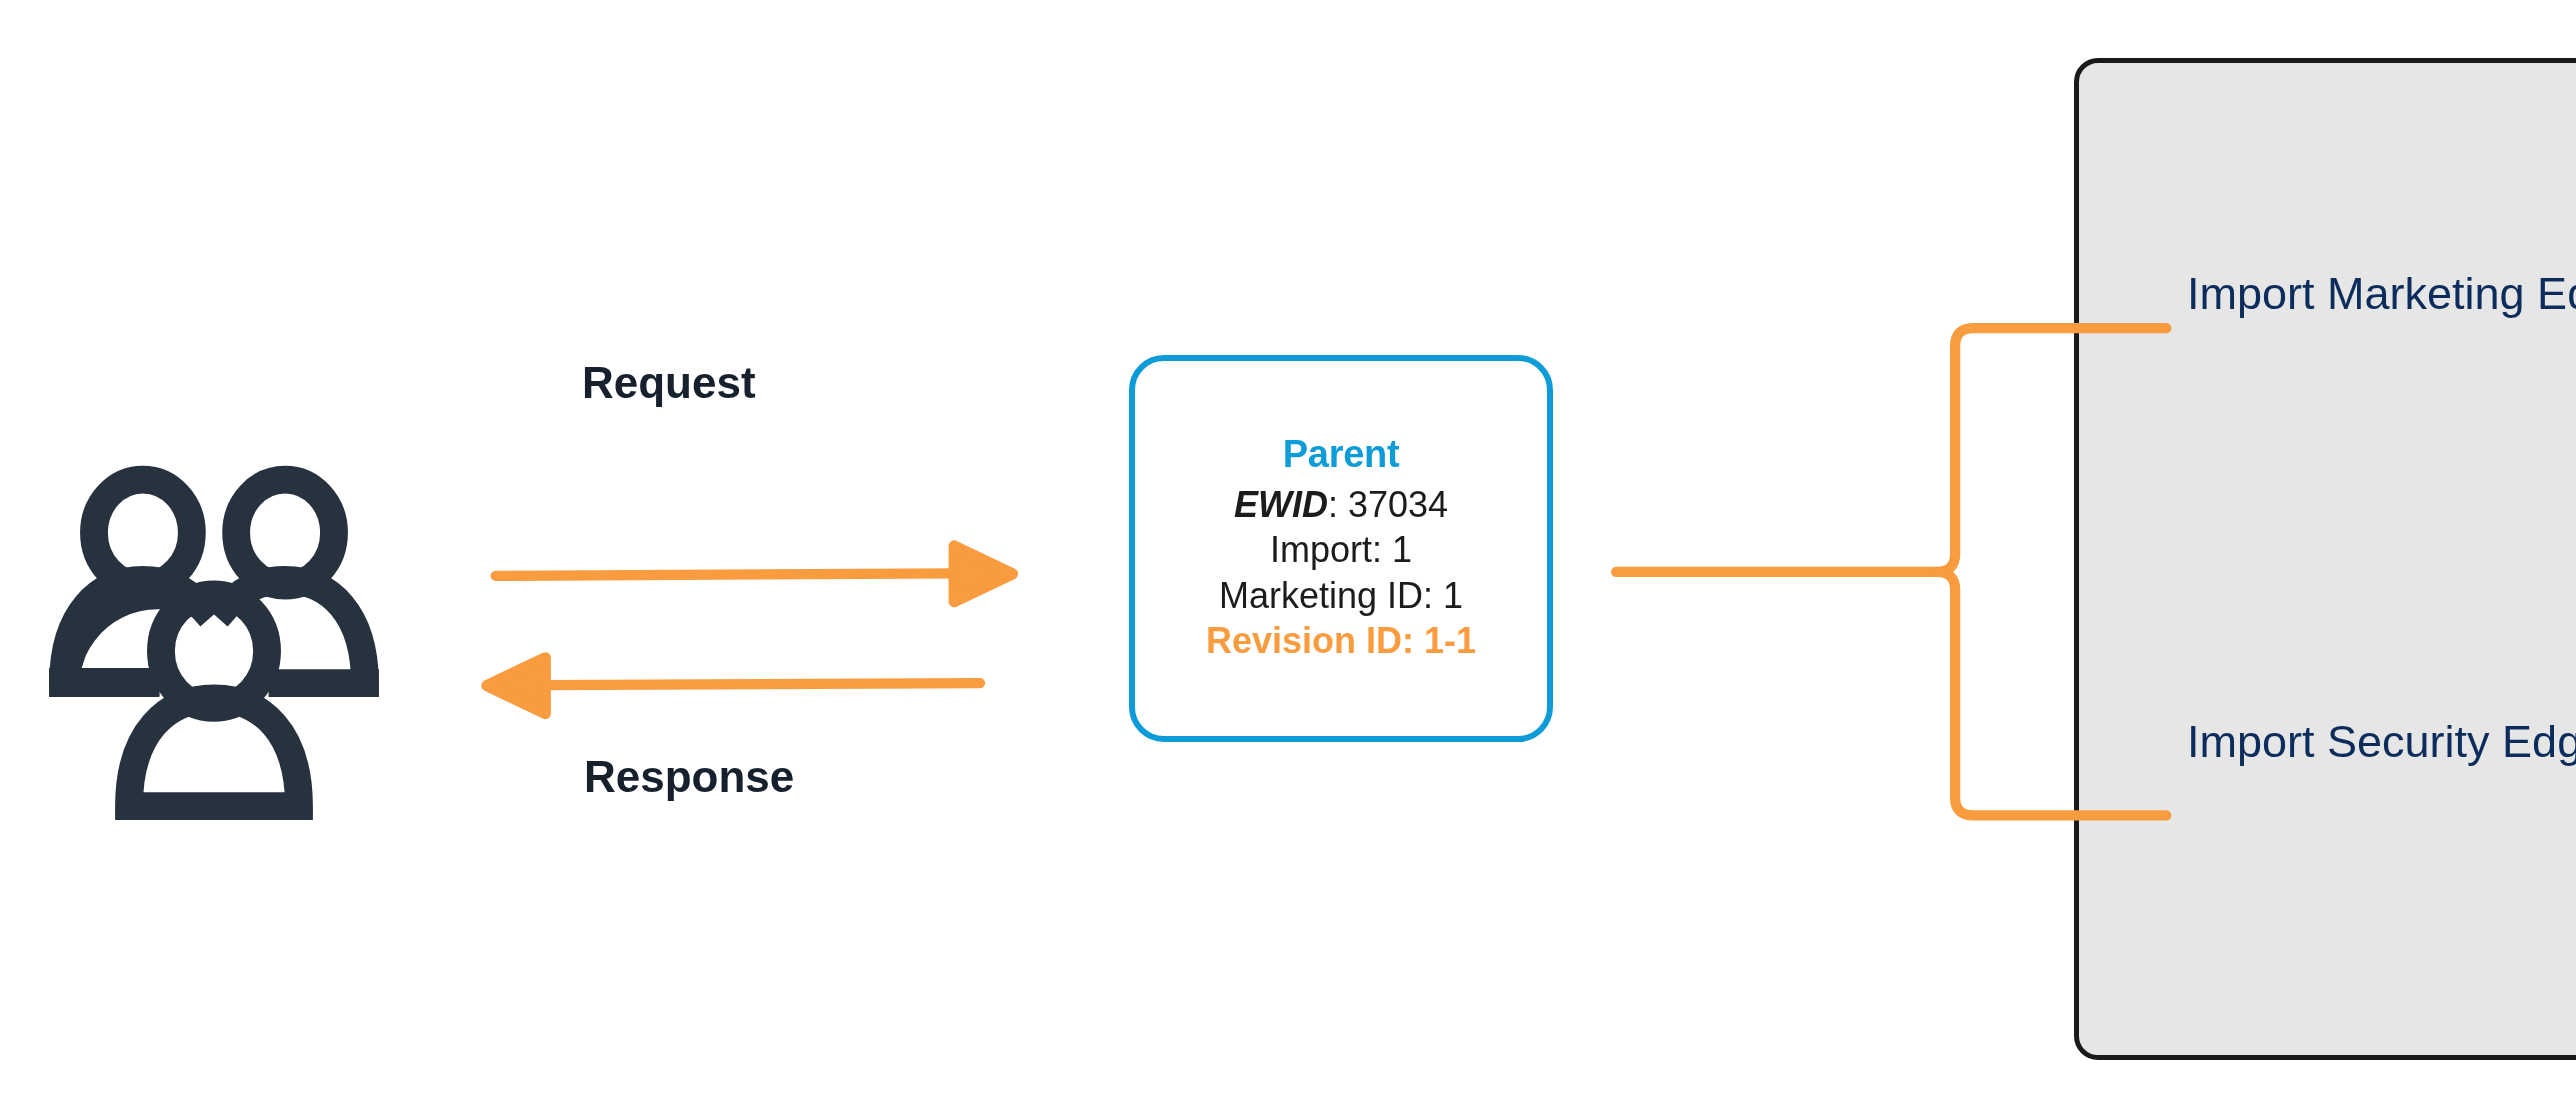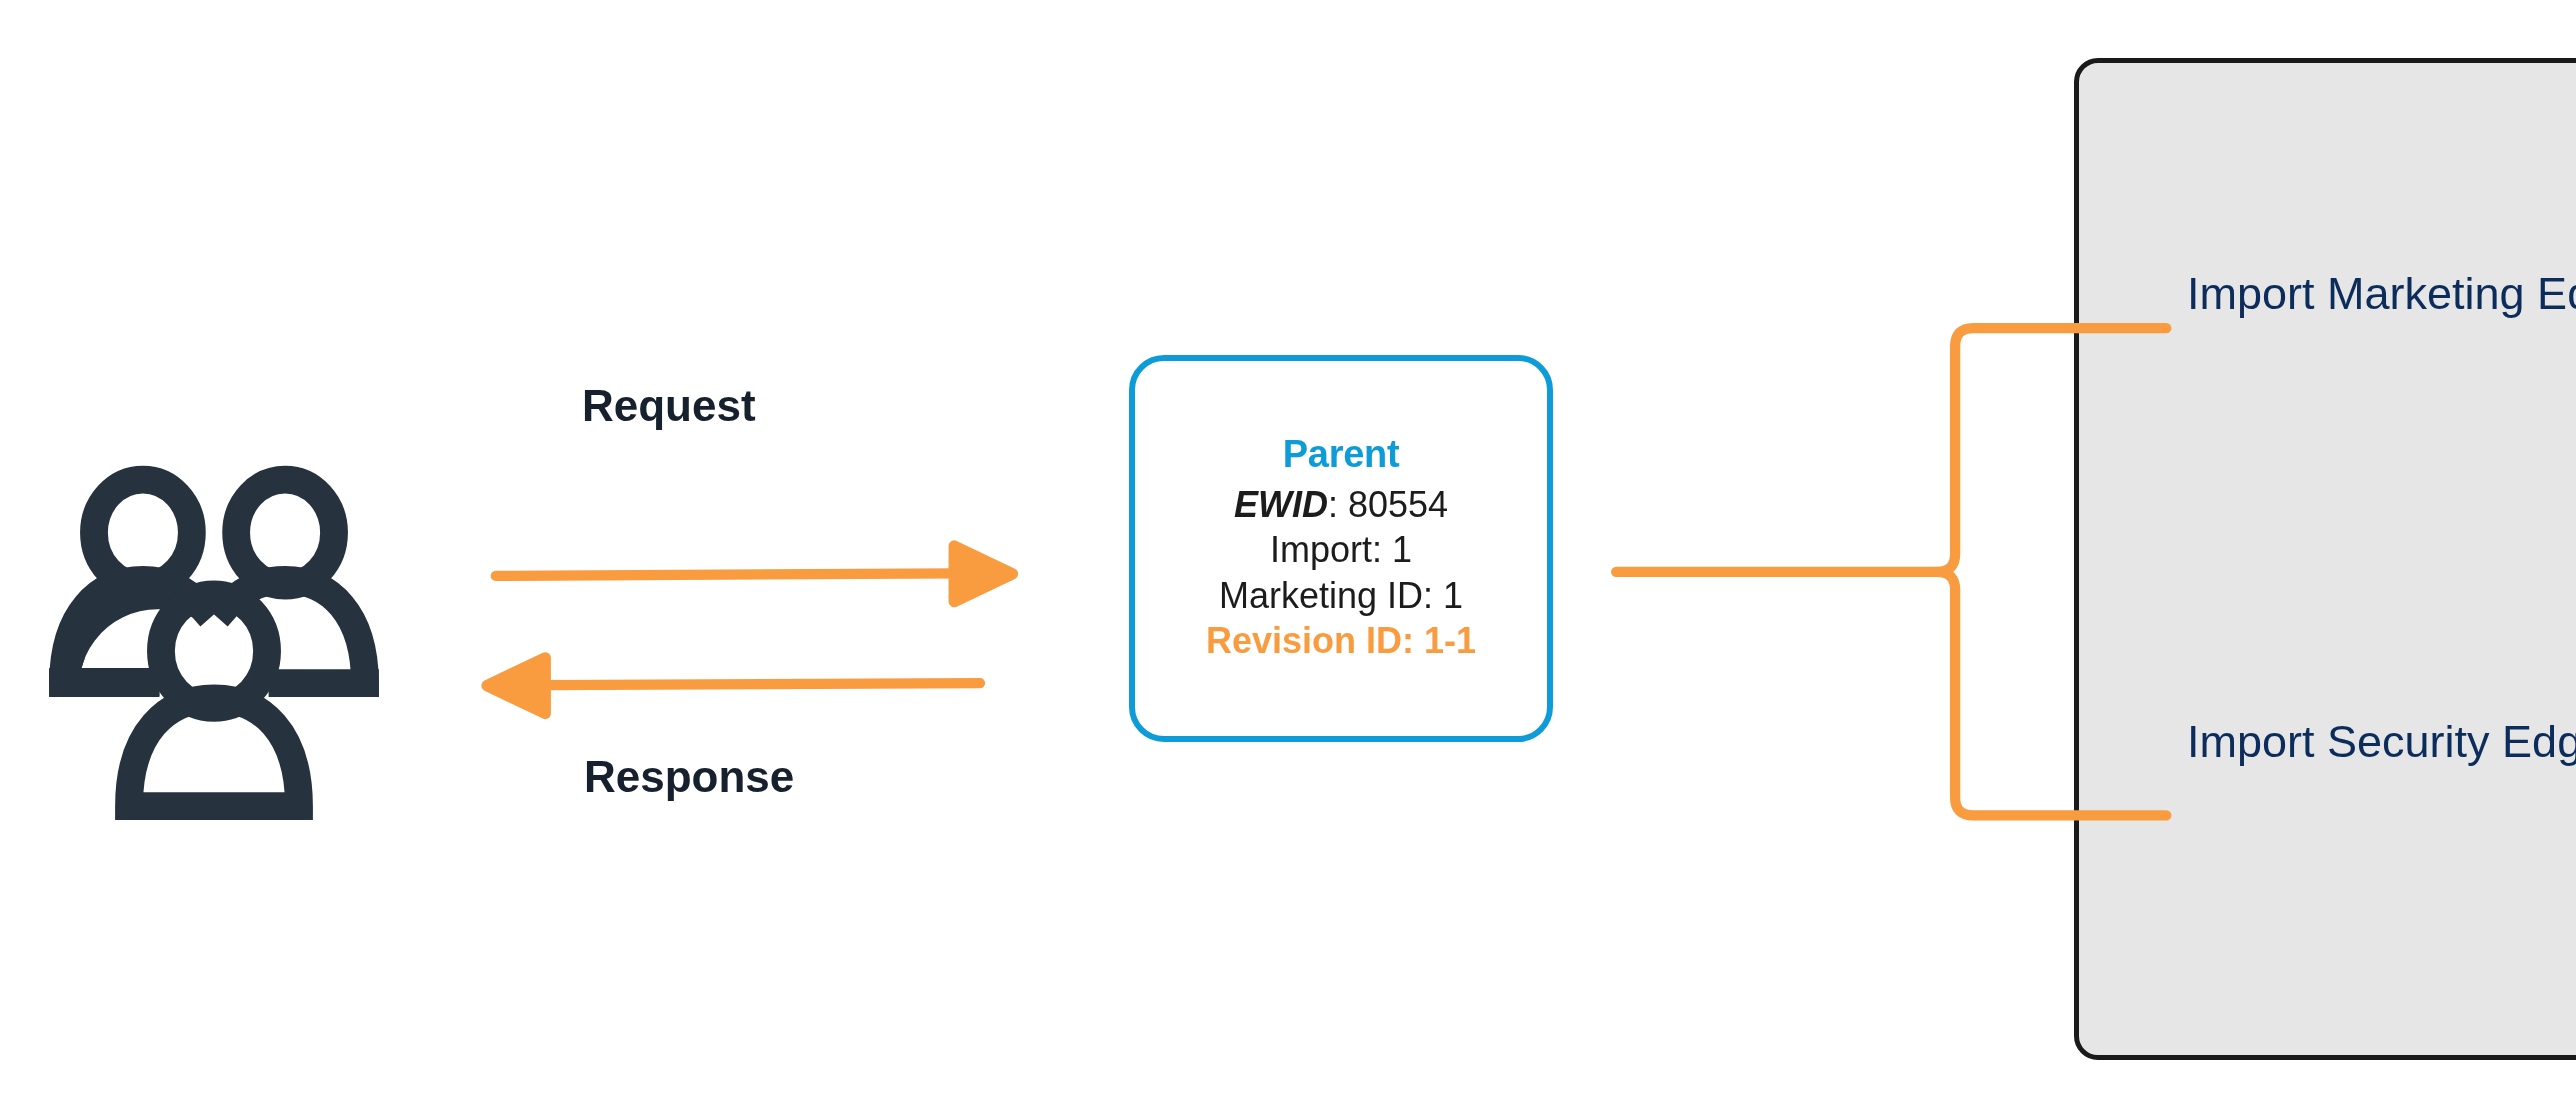--- a/index.html
+++ b/index.html
@@ -81,21 +81,21 @@
   }
 
   
   .flow-label {
     position: absolute;
     font-size: 44px;
     font-weight: bold;
     color: #17212E;
     white-space: nowrap;
   }
-  .flow-label.request-label  { left: 582px; top: 381px; }
+  .flow-label.request-label  { left: 582px; top: 358px; }
   .flow-label.response-label { left: 584px; top: 752px; }
 
   
   .import-label {
     position: absolute;
     font-size: 45px;
     color: #0C2D5C;
     white-space: nowrap;
   }
   .import-label.marketing { left: 2187px; top: 268px; }
@@ -162,21 +162,21 @@
   </svg>
 
   <div class="flow-label request-label">Request</div>
 
   <div class="flow-label response-label">Response</div>
 
   <div class="node-box parent-box">
     <div class="node-title parent-title">Parent</div>
 
     <div class="node-line">
-      <span class="k-bold">EWID</span><span>: </span><span>80554</span>
+      <span class="k-bold">EWID</span><span>: </span><span>37034</span>
     </div>
 
     <div class="node-line">
       <span>Import</span><span>: </span><span>1</span>
     </div>
 
     <div class="node-line">
       <span>Marketing ID</span><span>: </span><span>1</span>
     </div>
 

